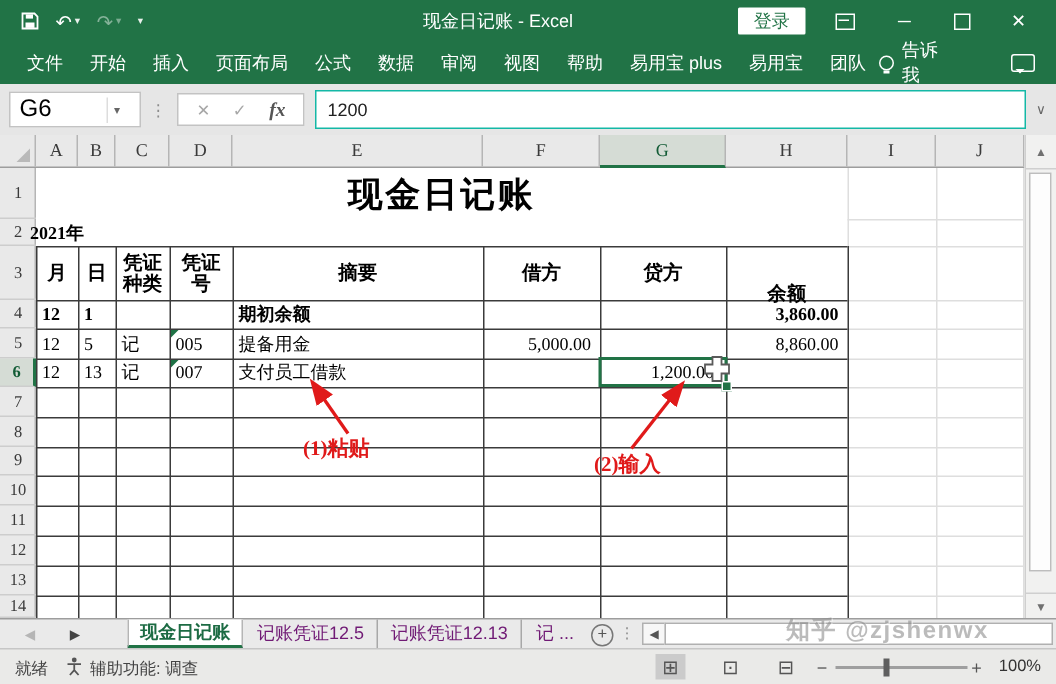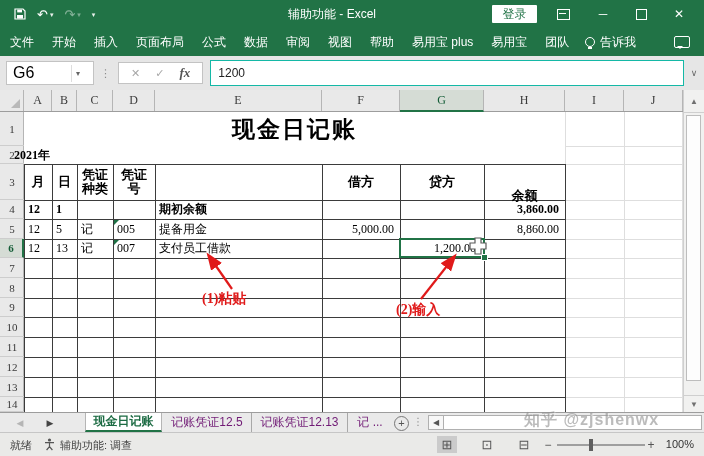--- a/index.html
+++ b/index.html
@@ -17,21 +17,21 @@
           font-size:12px;display:flex;align-items:center;justify-content:center;border-radius:1px;}
   .winbtn{position:absolute;top:0;width:34px;height:28px;display:flex;align-items:center;justify-content:center;font-size:12px;color:#fff;}
   .ropts{width:11px;height:9px;border:1px solid #fff;position:relative;}
   .ropts::after{content:"";position:absolute;left:1px;top:3px;width:7px;height:1px;background:#fff;}
   .maxic{width:9px;height:9px;border:1px solid #fff;}
 
   
   #ribbon{position:absolute;top:28px;left:0;width:704px;height:28px;background:#217346;color:#fff;
           display:flex;align-items:center;font-size:12px;}
   .rtab{padding:0 9px;white-space:nowrap;}
-  .rtab:first-child{padding-left:10px;}
+  .rtab:first-child{padding-left:10px;margin-left:8px;}
   .tellme{margin-left:auto;display:flex;align-items:center;gap:5px;padding-right:4px;}
   .bulb{width:8px;height:8px;border:1px solid #fff;border-radius:50%;position:relative;display:inline-block;}
   .bulb::after{content:"";position:absolute;left:1.5px;bottom:-3px;width:4px;height:2px;background:#fff;}
   .comment-ic{width:14px;height:10px;border:1px solid #fff;border-radius:2px;position:relative;margin:0 14px 0 34px;}
   .comment-ic::after{content:"";position:absolute;left:2px;bottom:-5px;border:3px solid transparent;border-top-color:#fff;}
 
   
   #fbar{position:absolute;top:56px;left:0;width:704px;height:34px;background:#e6e6e6;display:flex;align-items:center;}
   .namebox{margin-left:6px;width:86px;height:22px;background:#fff;border:1px solid #c3c3c3;display:flex;align-items:center;font-size:12px;color:#222;}
   .namebox input{border:0;outline:0;width:56px;padding-left:6px;font-size:16px;font-family:inherit;background:transparent;}
@@ -126,21 +126,21 @@
       <span class="carr">▾</span>
     </span>
     <span class="qbtn dim">
       <span>↷</span>
       <span class="carr">▾</span>
     </span>
     <span class="qbtn">
       <span class="carr">▾</span>
     </span>
   </div>
-  <div class="tb-title">辅助功能 - Excel</div>
+  <div class="tb-title">现金日记账 - Excel</div>
   <div class="signin">登录</div>
   <div class="winbtn" style="left:546px;">
       <span class="ropts"></span>
     </div>
   <div class="winbtn" style="left:586px;">
       <span>─</span>
     </div>
   <div class="winbtn" style="left:624px;">
       <span class="maxic"></span>
     </div>
@@ -249,26 +249,27 @@
   <div class="vl" style="left:52px;"></div>
   <div class="vl" style="left:77px;"></div>
   <div class="vl" style="left:113px;"></div>
   <div class="vl" style="left:155px;"></div>
   <div class="vl" style="left:322px;"></div>
   <div class="vl" style="left:400px;"></div>
   <div class="vl" style="left:484px;"></div>
   <div class="vl" style="left:565px;"></div>
 
   <div class="tc sheet-title" style="left:24px;top:0;width:541px;height:34px;">现金日记账</div>
-  <div class="tc l b" style="left:10px;top:34px;width:80px;height:18px;">2021年</div>
+  <div class="tc l b" style="left:16px;top:34px;width:80px;height:18px;">2021年</div>
 
   <div class="tc th" style="left:24px;top:52px;width:28px;height:36px;">月</div>
   <div class="tc th" style="left:52px;top:52px;width:25px;height:36px;">日</div>
   <div class="tc th" style="left:113px;top:52px;width:42px;height:36px;white-space:normal;padding:0 7px;">凭证号</div>
   <div class="tc th" style="left:77px;top:52px;width:36px;height:36px;white-space:normal;">凭证种类</div>
+  <div class="tc th" style="left:155px;top:52px;width:167px;height:36px;">摘要</div>
   <div class="tc th" style="left:322px;top:52px;width:78px;height:36px;">借方</div>
   <div class="tc th" style="left:400px;top:52px;width:84px;height:36px;">贷方</div>
   <div class="tc th" style="left:484px;top:66px;width:81px;height:36px;">余额</div>
 
   <div class="tc l b" style="left:24px;top:88px;width:28px;height:19px;">12</div>
   <div class="tc l b" style="left:52px;top:88px;width:25px;height:19px;">1</div>
   <div class="tc l b" style="left:155px;top:88px;width:167px;height:19px;">期初余额</div>
   <div class="tc r b" style="left:484px;top:88px;width:81px;height:19px;">3,860.00</div>
 
   <div class="tc l" style="left:24px;top:107px;width:28px;height:20px;">12</div>

